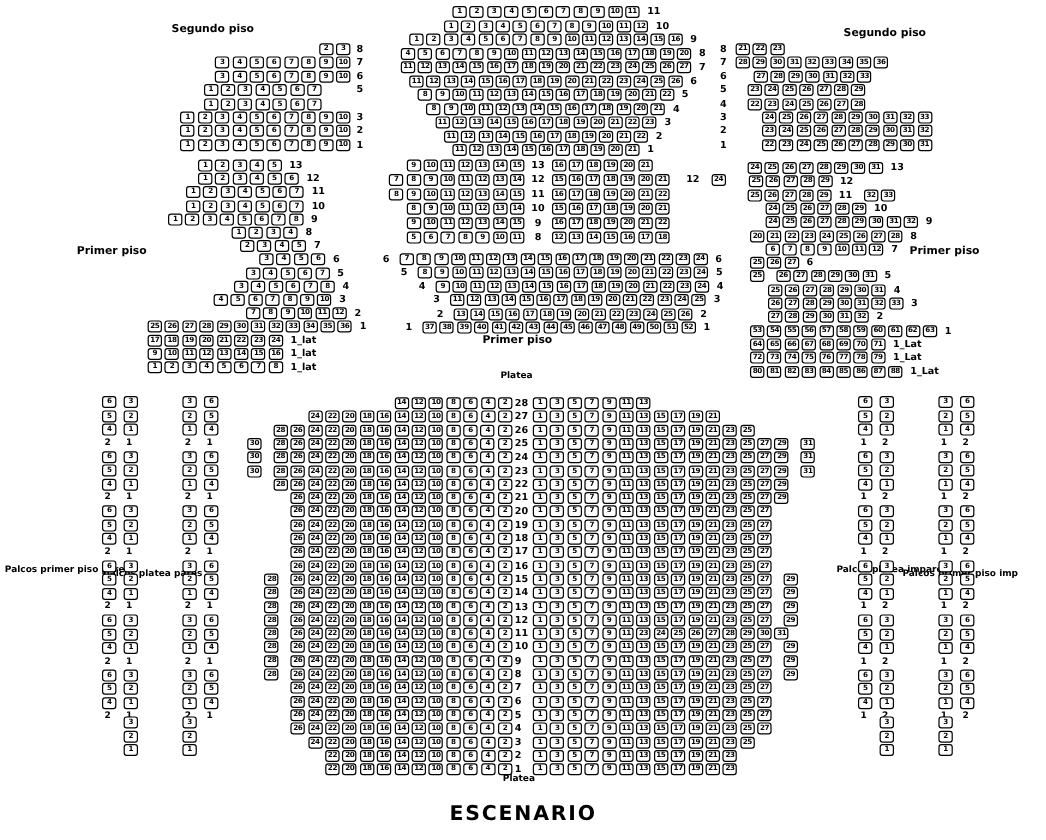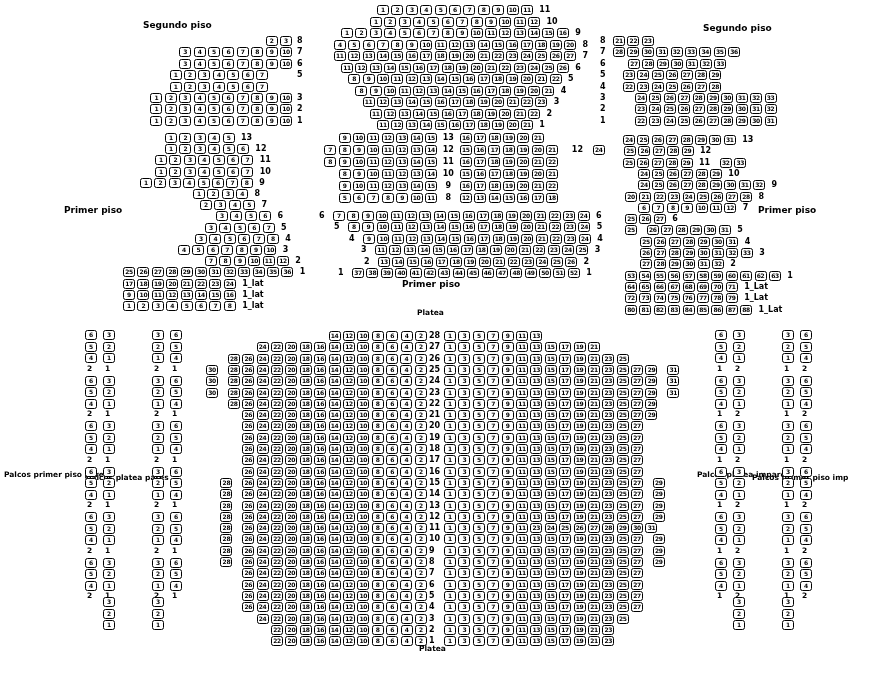--- a/index.html
+++ b/index.html
@@ -27,20 +27,21 @@
   <span class="txt sec" style="left:703px;top:24px">Segundo piso</span>
   <span class="txt sec" style="left:64px;top:206px">Primer piso</span>
   <span class="txt sec" style="left:758px;top:206px">Primer piso</span>
   <span class="txt sec" style="left:402px;top:280px">Primer piso</span>
   <span class="txt small" style="left:417px;top:309px">Platea</span>
   <span class="txt small" style="left:419px;top:645px">Platea</span>
   <span class="txt small" style="left:4px;top:471px">Palcos primer piso pares</span>
   <span class="txt small" style="left:86px;top:474px">palcos platea pares</span>
   <span class="txt small" style="left:697px;top:471px">Palcos platea impares</span>
   <span class="txt small" style="left:752px;top:474px">Palcos primer piso imp</span>
+  <div id="stage">ESCENARIO</div>
 <div class="row" style="left: 265.6px; top: 36px;">
       <span class="seat">2</span>
       <span class="seat">3</span>
     </div>
     <span class="alab" style="left: 297px; top: 37px;">8</span>
     <div class="row" style="left: 179.2px; top: 47.4px;">
       <span class="seat">3</span>
       <span class="seat">4</span>
       <span class="seat">5</span>
       <span class="seat">6</span>

